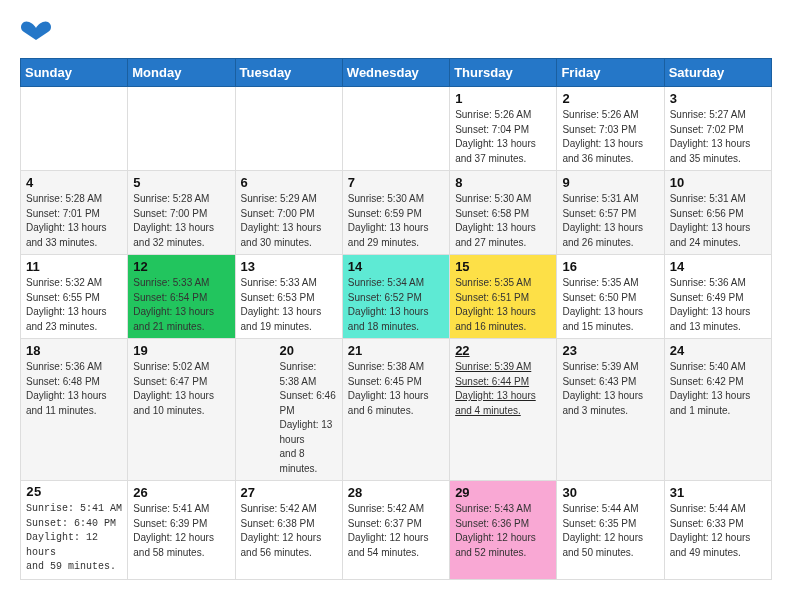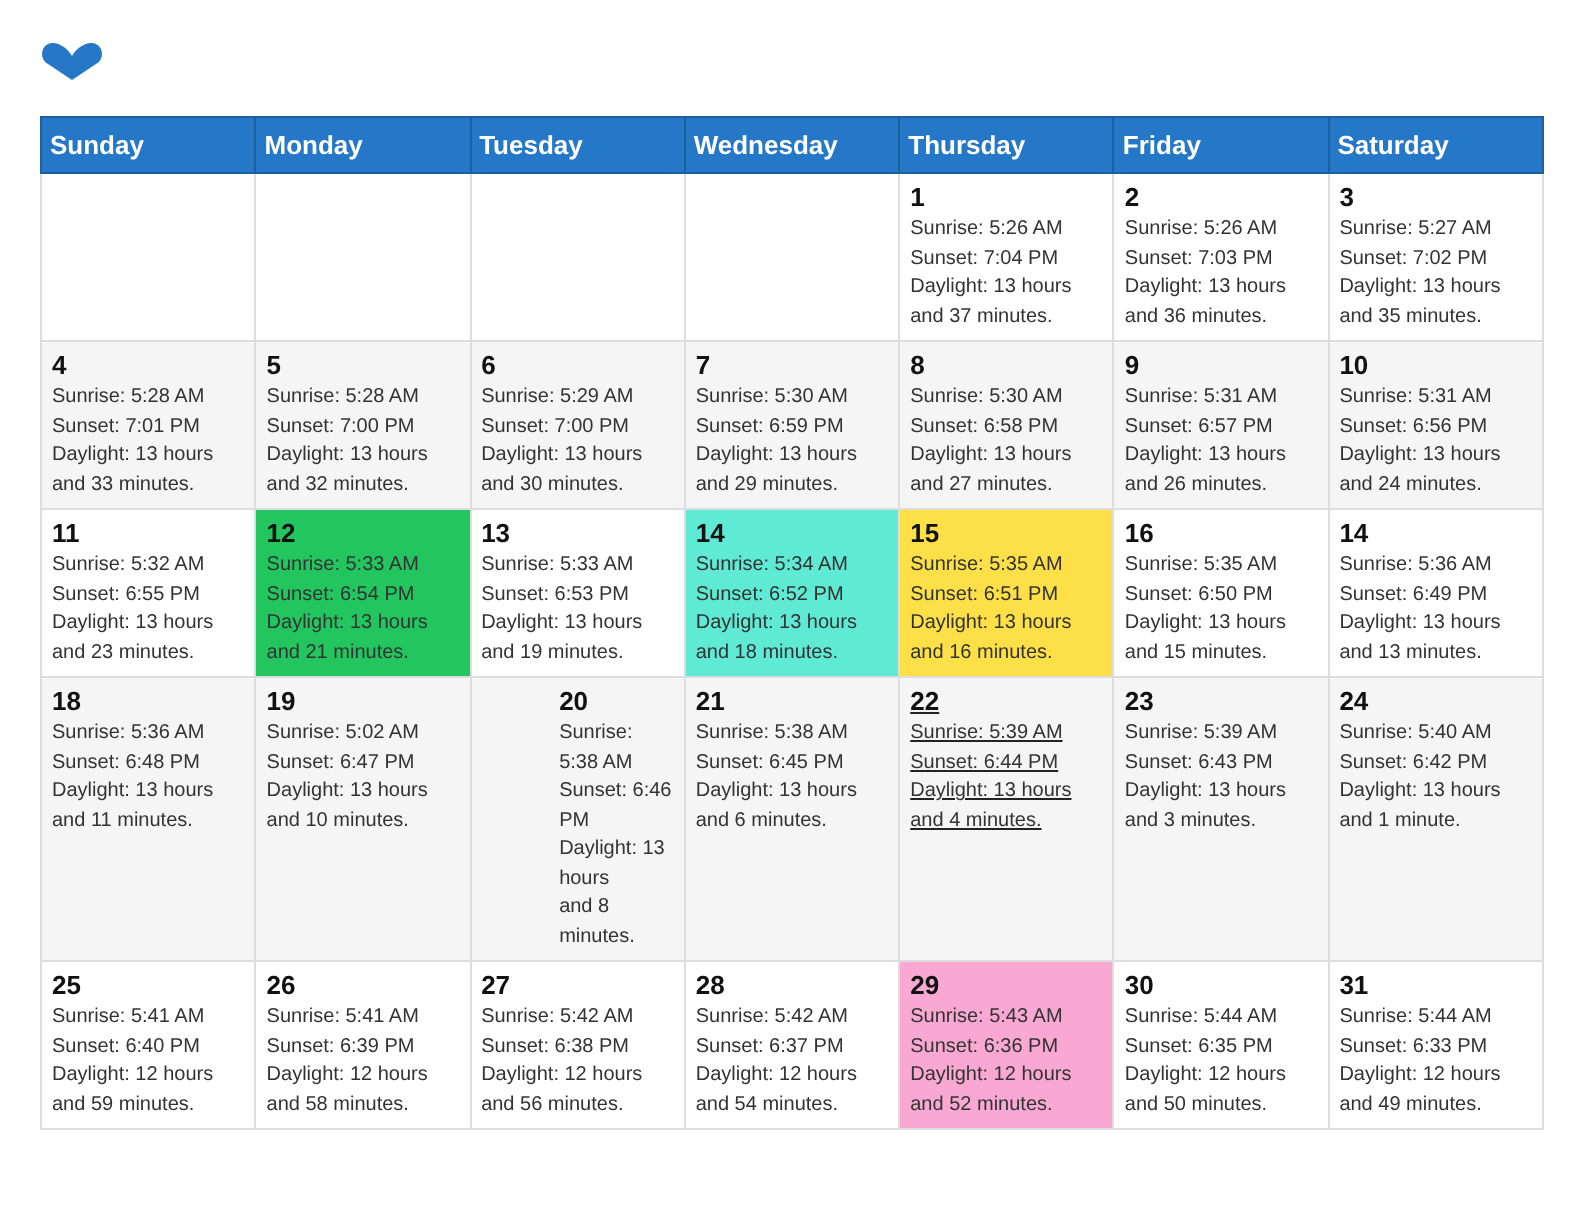--- a/index.html
+++ b/index.html
@@ -295,21 +295,21 @@
         </td>
         <td style="background-color: rgb(245, 245, 245);">
           <span class="day-num">24</span>
           <div class="day-detail" style="white-space: pre-line;">Sunrise: 5:40 AM
 Sunset: 6:42 PM
 Daylight: 13 hours
 and 1 minute.</div>
         </td>
       </tr>
       <tr>
-        <td style="background-color: rgb(255, 255, 255);">
+        <td style="background-color: rgb(255, 255, 255); font-family: Liberation Mono, monospace;">
           <span class="day-num">25</span>
           <div class="day-detail" style="white-space: pre-line;">Sunrise: 5:41 AM
 Sunset: 6:40 PM
 Daylight: 12 hours
 and 59 minutes.</div>
         </td>
         <td style="background-color: rgb(255, 255, 255);">
           <span class="day-num">26</span>
           <div class="day-detail" style="white-space: pre-line;">Sunrise: 5:41 AM
 Sunset: 6:39 PM

